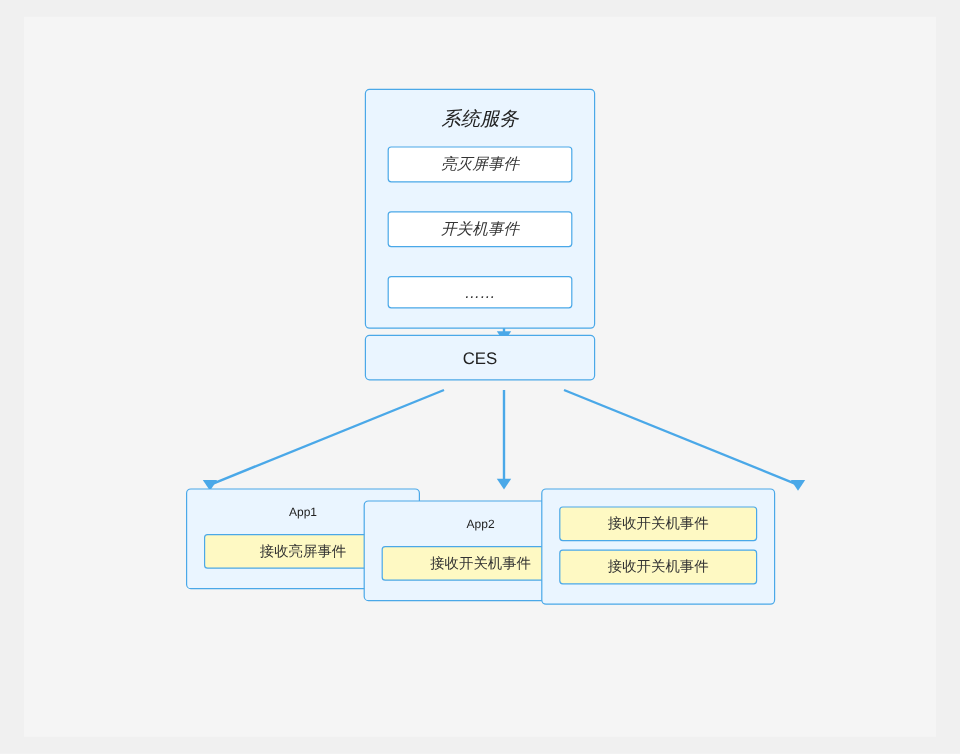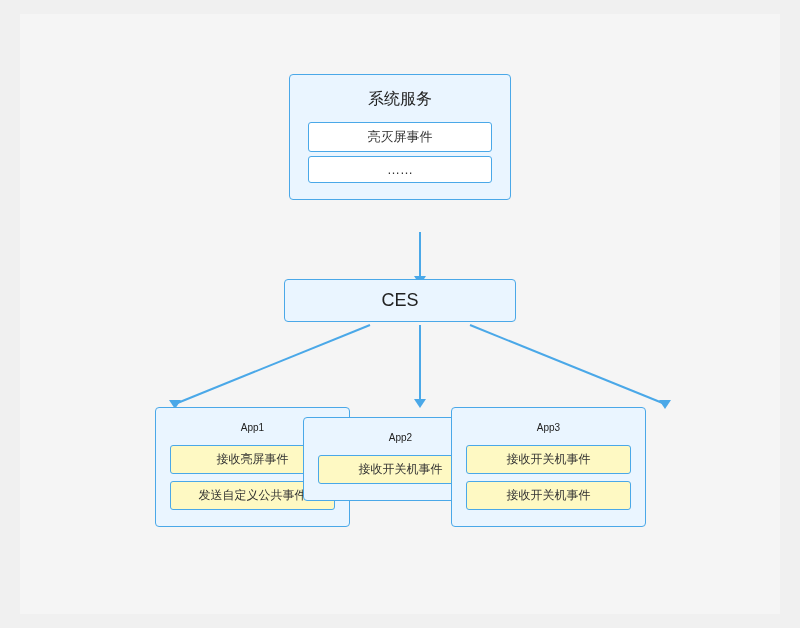--- a/index.html
+++ b/index.html
@@ -27,54 +27,55 @@
 
     
     .box {
       background: #eaf5ff;
       border: 1.5px solid #4aa8e8;
       border-radius: 4px;
     }
 
     
     .system-box {
-      width: 222px;
+      width: 192px;
       padding: 14px 18px 16px;
       margin-top: 30px;
       text-align: center;
       position: relative;
+      font-style: italic;
     }
 
     .system-box .box-title {
       font-size: 16px;
       color: #222;
       margin-bottom: 12px;
     }
 
     .system-box .inner-item {
       background: #fff;
       border: 1.5px solid #4aa8e8;
       border-radius: 3px;
       font-size: 13px;
       color: #333;
       padding: 5px 10px;
-      margin-bottom: 4px;
+      margin-bottom: 24px;
       text-align: center;
     }
 
     .system-box .inner-item:last-child {
       margin-bottom: 0;
     }
 
     
     .ces-box {
-      width: 232px;
+      width: 192px;
       padding: 10px 18px;
       text-align: center;
-      font-size: 18px;
+      font-size: 14px;
       color: #222;
       position: relative;
     }
 
     
     .connector-svg {
       position: absolute;
       top: 0;
       left: 0;
       width: 100%;
@@ -125,45 +126,44 @@
     <polygon points="394,385 406,385 400,394" fill="#4aa8e8"></polygon>
 
     <line x1="450" y1="311" x2="645" y2="390" stroke="#4aa8e8" stroke-width="2"></line>
     <polygon points="639,386 651,386 645,395" fill="#4aa8e8"></polygon>
   </svg>
 
   <div style="position:absolute; top:30px; left:50%; transform:translateX(-50%);">
     <div class="box system-box">
       <div class="box-title">系统服务</div>
       <div class="inner-item">亮灭屏事件</div>
+      <div class="inner-item">开关机事件</div>
       <div class="inner-item">……</div>
     </div>
   </div>
 
   <div style="position:absolute; top:265px; left:50%; transform:translateX(-50%);">
     <div class="box ces-box">
       <span>CES</span>
     </div>
   </div>
 
   <div style="position:absolute; top:393px; left:50%; transform:translateX(-245px);">
     <div class="box app-box">
       <div class="box-title">App1</div>
       <div class="inner-item">接收亮屏事件</div>
-      <div class="inner-item">发送自定义公共事件</div>
     </div>
   </div>
 
   <div style="position:absolute; top:403px; left:50%; transform:translateX(-97px);">
     <div class="box app-box">
       <div class="box-title">App2</div>
       <div class="inner-item">接收开关机事件</div>
     </div>
   </div>
 
   <div style="position:absolute; top:393px; left:50%; transform:translateX(51px);">
     <div class="box app-box">
-      <div class="box-title">App3</div>
       <div class="inner-item">接收开关机事件</div>
       <div class="inner-item">接收开关机事件</div>
     </div>
   </div>
 </div>
 
 </body></html>

